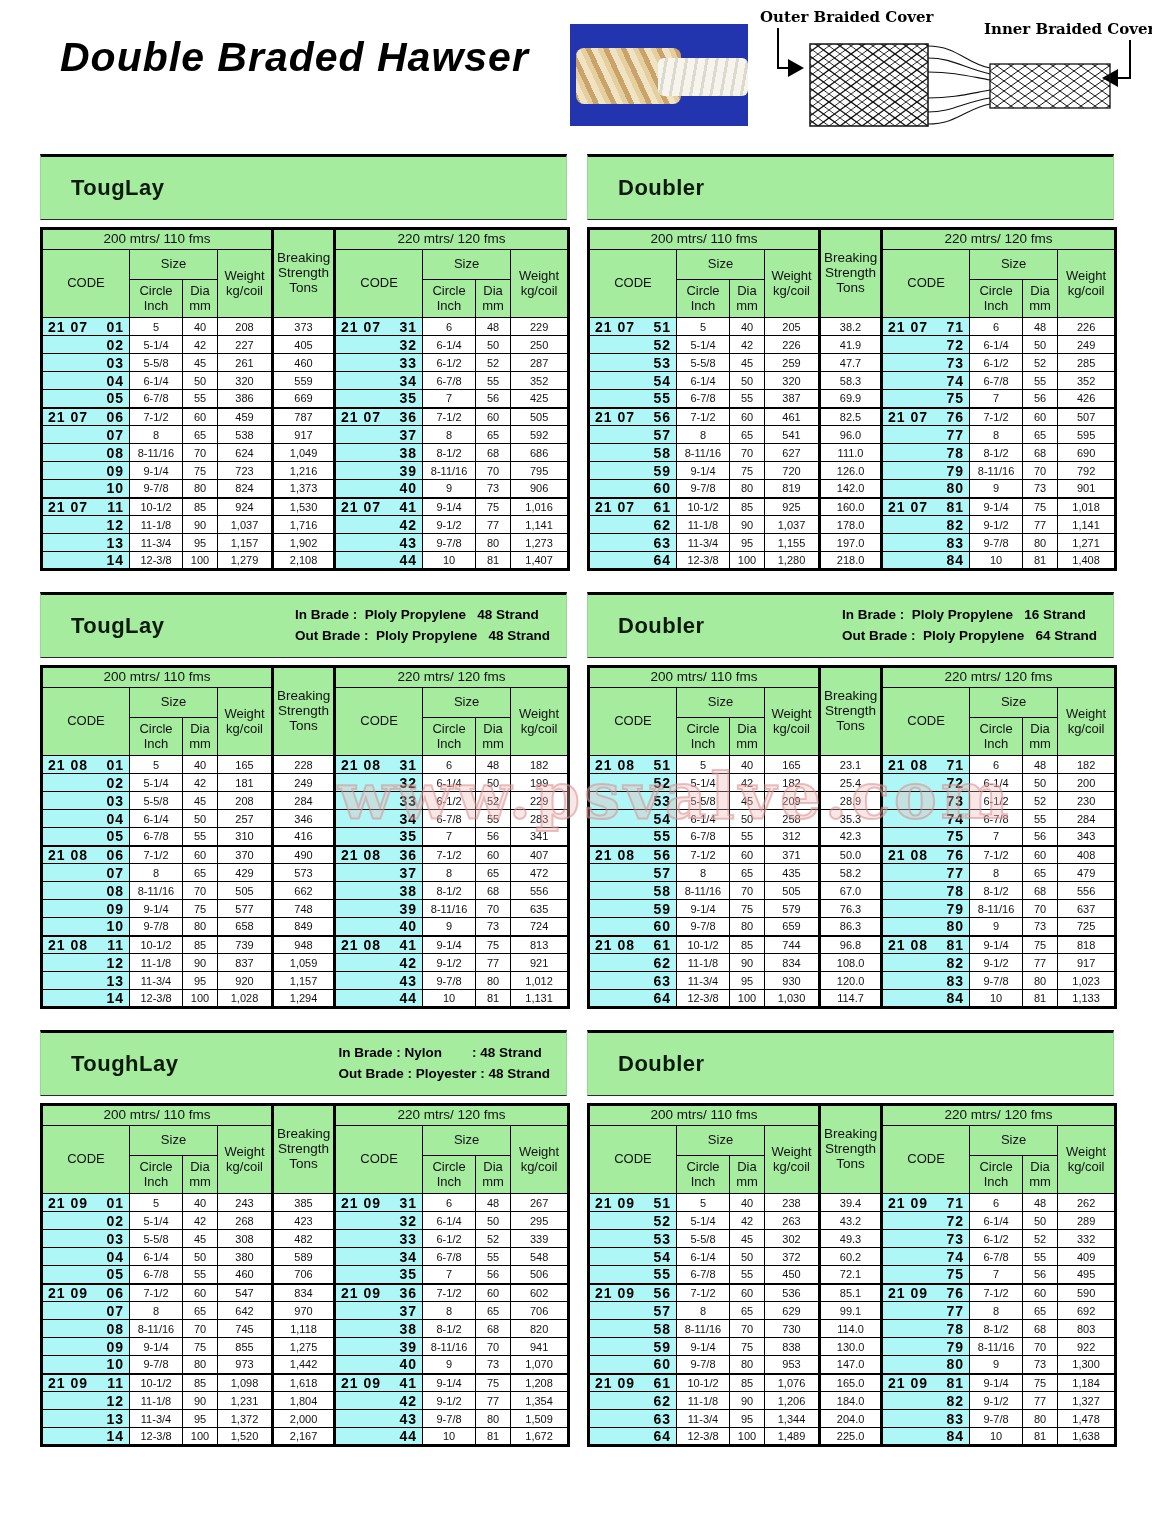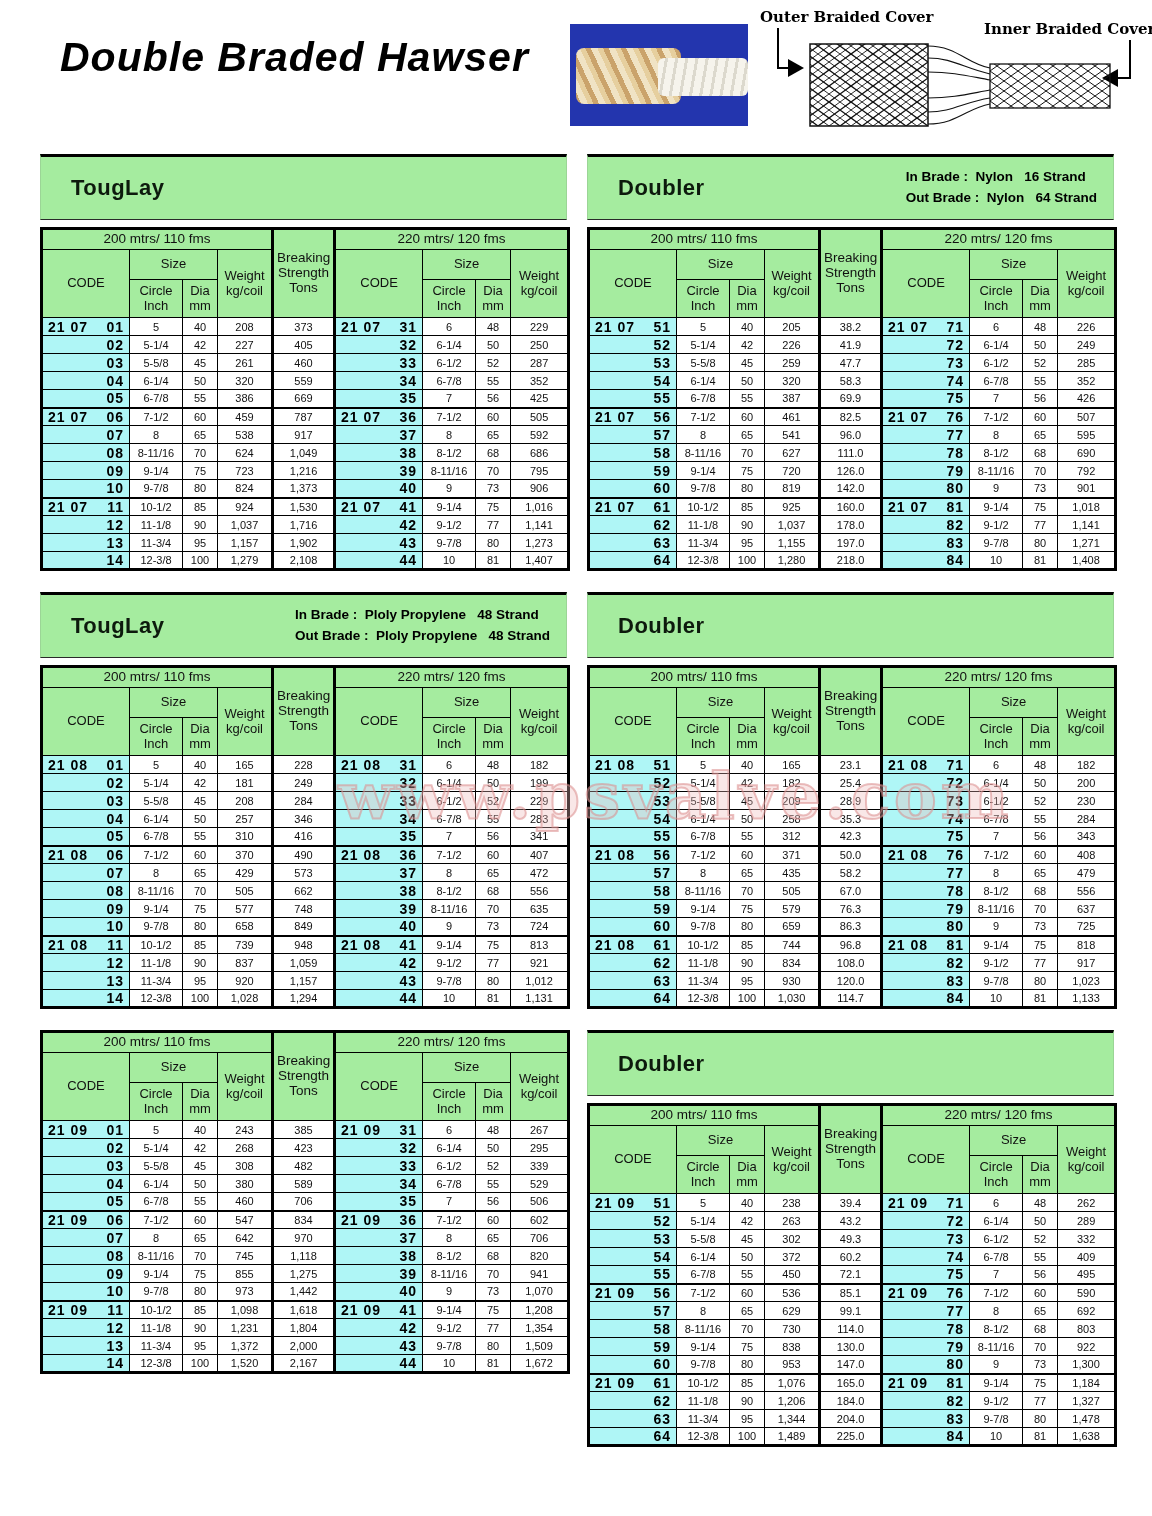--- a/index.html
+++ b/index.html
@@ -456,24 +456,20 @@
               <td class="sizecell">81</td>
               <td>1,407</td>
             </tr>
           </tbody>
         </table>
     </section>
 
     <section>
       <div class="band">
         <div class="pname">Doubler</div>
-        <div class="brades">
-          <div class="brade-line">In Brade :  Nylon   16 Strand</div>
-          <div class="brade-line">Out Brade :  Nylon   64 Strand</div>
-        </div>
       </div>
       <table class="ptable">
           <colgroup>
             <col style="width: 88px;">
             <col style="width: 53px;">
             <col style="width: 35px;">
             <col style="width: 55px;">
             <col style="width: 62px;">
             <col style="width: 88px;">
             <col style="width: 53px;">
@@ -1132,20 +1128,24 @@
               <td class="sizecell">81</td>
               <td>1,131</td>
             </tr>
           </tbody>
         </table>
     </section>
 
     <section>
       <div class="band">
         <div class="pname">Doubler</div>
+        <div class="brades">
+          <div class="brade-line">In Brade :  Ploly Propylene   16 Strand</div>
+          <div class="brade-line">Out Brade :  Ploly Propylene   64 Strand</div>
+        </div>
       </div>
       <table class="ptable">
           <colgroup>
             <col style="width: 88px;">
             <col style="width: 53px;">
             <col style="width: 35px;">
             <col style="width: 55px;">
             <col style="width: 62px;">
             <col style="width: 88px;">
             <col style="width: 53px;">
@@ -1464,20 +1464,27 @@
               </td>
               <td class="sizecell">10</td>
               <td class="sizecell">81</td>
               <td>1,133</td>
             </tr>
           </tbody>
         </table>
     </section>
 
     <section>
+      <div class="band">
+        <div class="pname">ToughLay</div>
+        <div class="brades">
+          <div class="brade-line">In Brade : Nylon        : 48 Strand</div>
+          <div class="brade-line">Out Brade : Ployester : 48 Strand</div>
+        </div>
+      </div>
       <table class="ptable">
           <colgroup>
             <col style="width: 88px;">
             <col style="width: 53px;">
             <col style="width: 35px;">
             <col style="width: 55px;">
             <col style="width: 62px;">
             <col style="width: 88px;">
             <col style="width: 53px;">
             <col style="width: 35px;">
@@ -1578,21 +1585,21 @@
               <td>380</td>
               <td class="bcol">589</td>
               <td class="code">
                 <div class="codewrap">
                   <span class="pfx"></span>
                   <span class="sfx">34</span>
                 </div>
               </td>
               <td class="sizecell">6-7/8</td>
               <td class="sizecell">55</td>
-              <td>529</td>
+              <td>548</td>
             </tr>
             <tr>
               <td class="code">
                 <div class="codewrap">
                   <span class="pfx"></span>
                   <span class="sfx">05</span>
                 </div>
               </td>
               <td class="sizecell">6-7/8</td>
               <td class="sizecell">55</td>

